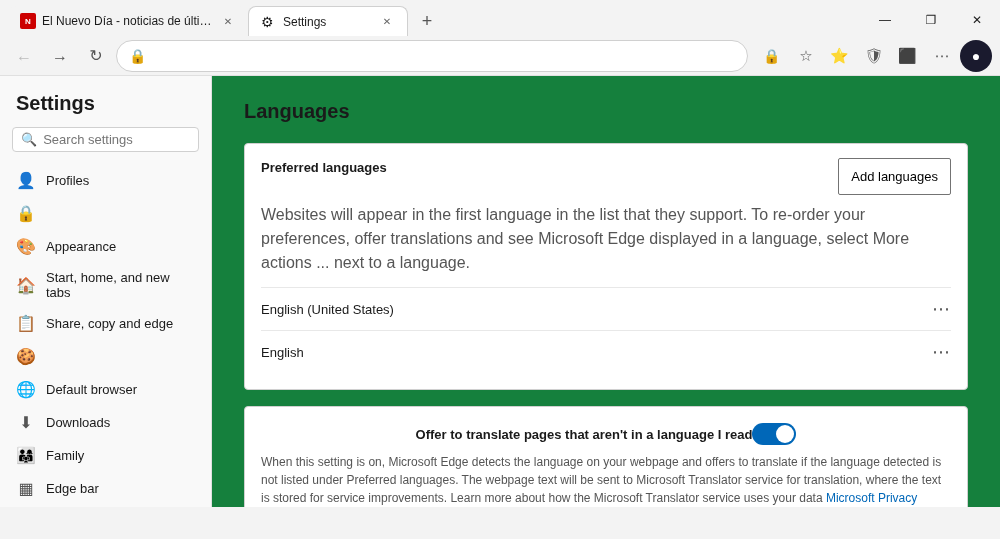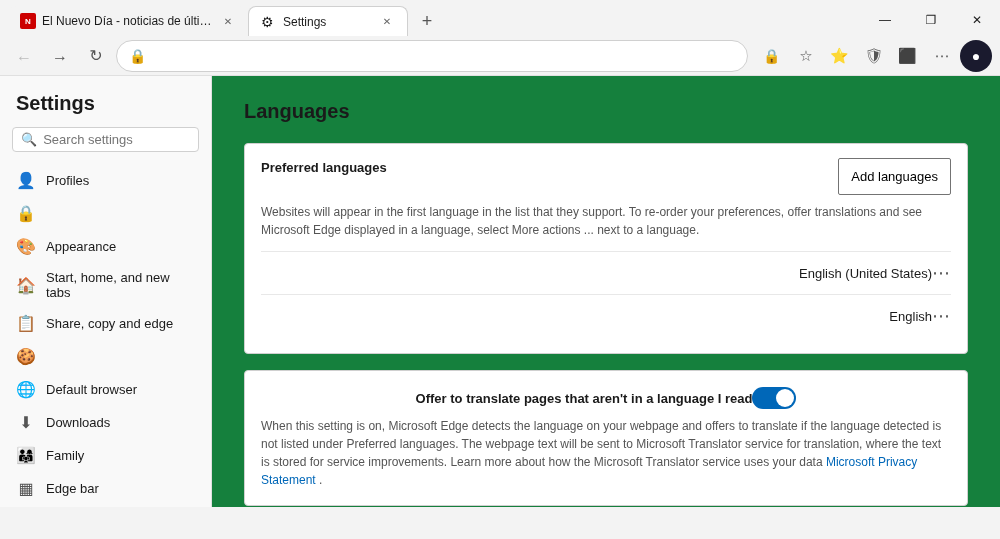--- a/index.html
+++ b/index.html
@@ -39,24 +39,24 @@
     .search-input { border: none; outline: none; font-size: 13px; flex: 1; background: transparent; color: #1a1a1a; }
     .nav-item { display: flex; align-items: center; padding: 7px 16px; gap: 10px; cursor: pointer; border-radius: 0; color: #1a1a1a; font-size: 13px; }
     .nav-item-icon { font-size: 16px; width: 20px; text-align: center; flex-shrink: 0; color: #555; }
 
     
     .main-content { flex: 1; overflow-y: auto; padding: 24px 32px; background: #15803d; }
     .section-title { font-size: 20px; font-weight: 600; margin-bottom: 20px; color: #1a1a1a; }
     .card { border: 1px solid #d0d0d0; border-radius: 4px; padding: 16px; margin-bottom: 16px; background: white; }
     .card-header { display: flex; align-items: flex-start; justify-content: space-between; margin-bottom: 8px; }
     .card-title { font-size: 13px; font-weight: 600; }
-    .card-desc { font-size: 12px; color: #555; line-height: 1.5; margin-bottom: 12px; }
+    .card-desc { font-size: 16px; color: #555; line-height: 1.5; margin-bottom: 12px; }
     .add-btn { background: white; border: 1px solid #737373; border-radius: 2px; padding: 10px 12px; font-size: 13px; cursor: pointer; white-space: nowrap; flex-shrink: 0; margin-top: -2px; }
 
-    .lang-item { display: flex; align-items: center; justify-content: flex-end; padding: 10px 0; border-top: 1px solid #e8e8e8; }
+    .lang-item { display: flex; align-items: center; justify-content: space-between; padding: 10px 0; border-top: 1px solid #e8e8e8; }
     .lang-name { font-size: 13px; color: #1a1a1a; }
     .three-dots { color: #555; font-size: 18px; cursor: pointer; letter-spacing: 1px; }
 
     .translate-card { border: 1px solid #d0d0d0; border-radius: 4px; padding: 16px; margin-bottom: 20px; background: white; }
     .translate-header { display: flex; align-items: center; justify-content: center; margin-bottom: 8px; }
     .translate-title { font-size: 13px; font-weight: 600; }
     .translate-desc { font-size: 12px; color: #555; line-height: 1.5; }
     .translate-desc a { color: #0067b8; text-decoration: none; }
 
     

